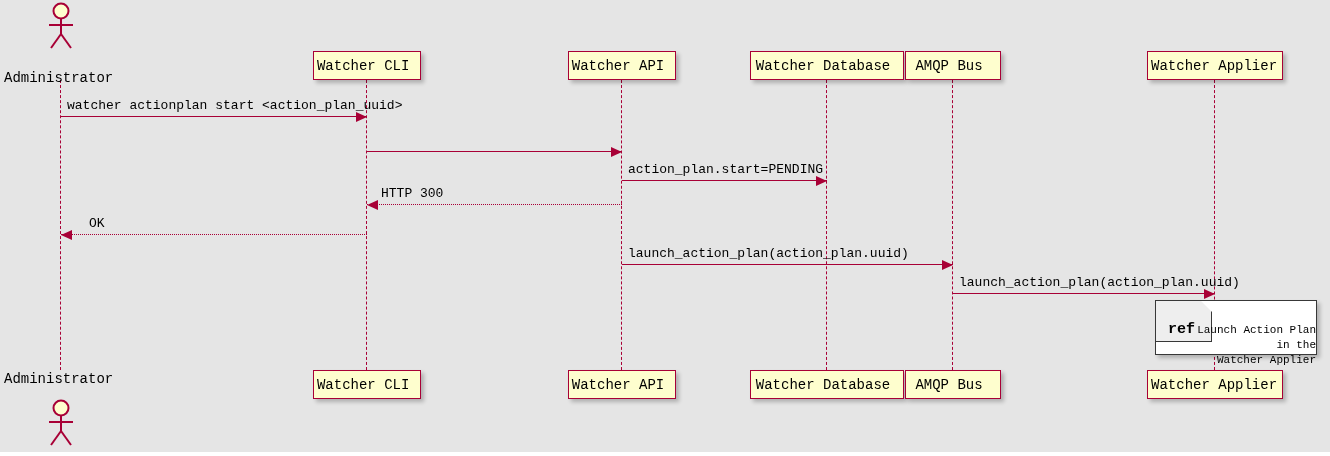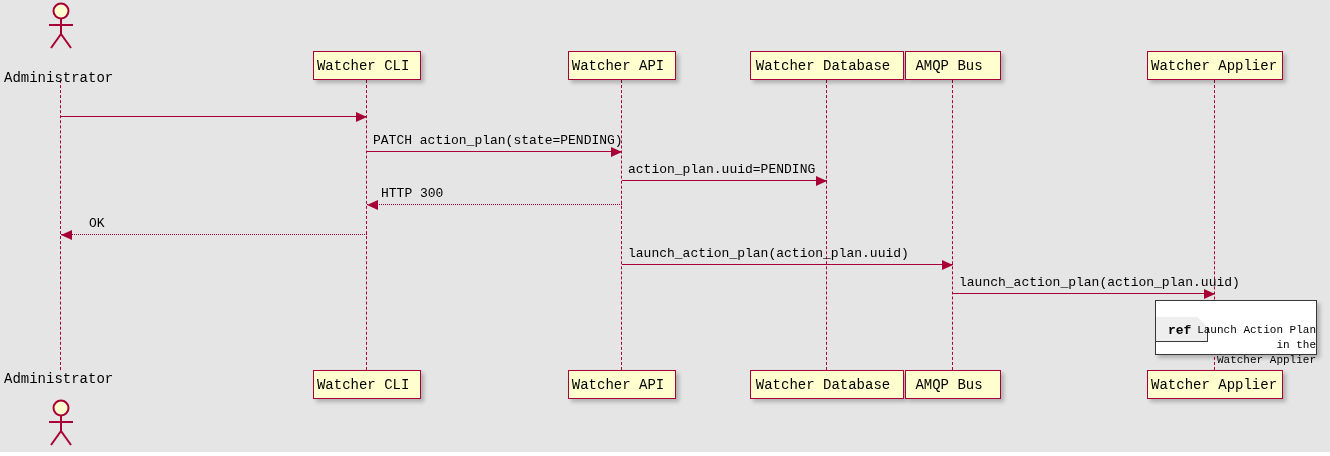--- a/index.html
+++ b/index.html
@@ -90,29 +90,29 @@
     position: absolute;
     box-sizing: border-box;
     background: #FFFFFF;
     border: 1.5px solid #383838;
     box-shadow: 3px 3px 4px rgba(0,0,0,0.23);
     z-index: 6;
   }
   .ref-tab {
     position: absolute;
     left: 0;
-    top: 16px;
+    top: 0;
     box-sizing: border-box;
     background: #EEEEEE;
     border-right: 1.5px solid #383838;
     border-bottom: 1.5px solid #383838;
-    font-size: 13px;
+    font-size: 15px;
     font-weight: bold;
     color: #000000;
-    padding: 7px 16px 4px 12px;
+    padding: 21px 16px 4px 12px;
     line-height: 1;
     clip-path: polygon(0 0, calc(100% - 11px) 0, 100% 11px, 100% 100%, 0 100%);
   }
   .ref-text {
     position: absolute;
     left: 22px;
     top: 22px;
     font-size: 11px;
     line-height: 15px;
     color: #000000;
@@ -151,26 +151,26 @@
     <div class="participant" style="left: 567.719px; top: 51px; width: 108.562px; height: 29px;">Watcher API</div>
     <div class="participant" style="left: 567.719px; top: 370px; width: 108.562px; height: 29px;">Watcher API</div>
     <div class="participant" style="left: 750.391px; top: 51px; width: 153.219px; height: 29px;">Watcher Database</div>
     <div class="participant" style="left: 750.391px; top: 370px; width: 153.219px; height: 29px;">Watcher Database</div>
     <div class="participant" style="left: 905.328px; top: 51px; width: 95.3438px; height: 29px;">AMQP Bus</div>
     <div class="participant" style="left: 905.328px; top: 370px; width: 95.3438px; height: 29px;">AMQP Bus</div>
     <div class="participant" style="left: 1147.05px; top: 51px; width: 135.906px; height: 29px;">Watcher Applier</div>
     <div class="participant" style="left: 1147.05px; top: 370px; width: 135.906px; height: 29px;">Watcher Applier</div>
     <div class="msg-line" style="left: 61px; top: 116px; width: 306px;"></div>
     <div class="msg-arrow right" style="top: 111.5px; left: 356px;"></div>
+    <div class="msg-label" style="top: 99px; left: 67px;">watcher actionplan start &lt;action_plan_uuid&gt;</div>
     <div class="msg-line" style="left: 367px; top: 151px; width: 255px;"></div>
     <div class="msg-arrow right" style="top: 146.5px; left: 611px;"></div>
-    <div class="msg-label" style="top: 134px; left: 373px;">PATCH action_plan(state=PENDING)</div>
     <div class="msg-line" style="left: 622px; top: 180px; width: 205px;"></div>
     <div class="msg-arrow right" style="top: 175.5px; left: 816px;"></div>
-    <div class="msg-label" style="top: 163px; left: 628px;">action_plan.uuid=PENDING</div>
+    <div class="msg-label" style="top: 163px; left: 628px;">action_plan.start=PENDING</div>
     <div class="msg-line dotted" style="left: 367px; top: 204px; width: 255px;"></div>
     <div class="msg-arrow left" style="top: 199.5px; left: 367px;"></div>
     <div class="msg-label" style="top: 187px; left: 381px;">HTTP 300</div>
     <div class="msg-line dotted" style="left: 61px; top: 234px; width: 306px;"></div>
     <div class="msg-arrow left" style="top: 229.5px; left: 61px;"></div>
     <div class="msg-label" style="top: 217px; left: 89px;">OK</div>
     <div class="msg-line" style="left: 622px; top: 264px; width: 331px;"></div>
     <div class="msg-arrow right" style="top: 259.5px; left: 942px;"></div>
     <div class="msg-label" style="top: 247px; left: 628px;">launch_action_plan(action_plan.uuid)</div>
     <div class="msg-line" style="left: 953px; top: 293px; width: 262px;"></div>

